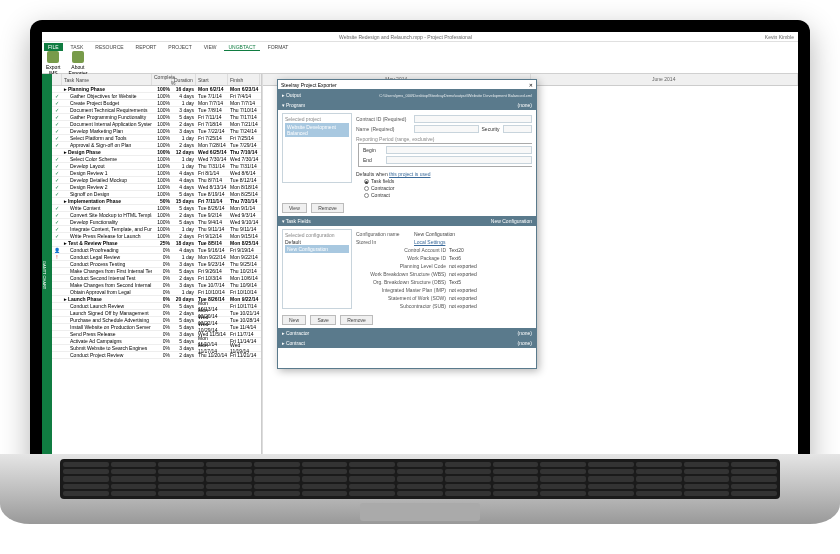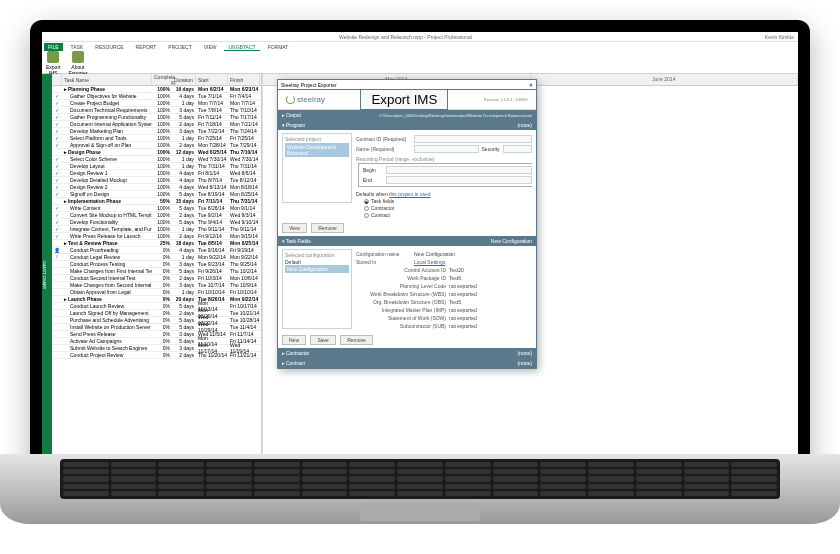--- a/index.html
+++ b/index.html
@@ -449,28 +449,20 @@
             <div class="timeline-header">
               <div class="timeline-month">May 2014</div>
               <div class="timeline-month">June 2014</div>
             </div>
           </div>
 
           <div class="dialog">
             <div class="dialog-titlebar">
               <span>Steelray Project Exporter</span>
               <span>✕</span>
-            </div>
-            <div class="dialog-header">
-              <div class="steelray-logo">
-                <span class="logo-swirl"></span>
-                <span>steelray</span>
-              </div>
-              <button class="export-btn">Export IMS</button>
-              <span class="version">Revision 1.4.8.4 - DEMO</span>
             </div>
 
             <div class="section-bar">
               <span>▸ <span>Output</span></span>
               <span style="font-size:4px;opacity:.85">C:\Users\yms_000\Desktop\SteelrayDemo\output\Website Development Balanced.xml</span>
             </div>
 
             <div class="section-bar">
               <span>▾ <span>Program</span></span>
               <span class="toggle">(none)</span>

